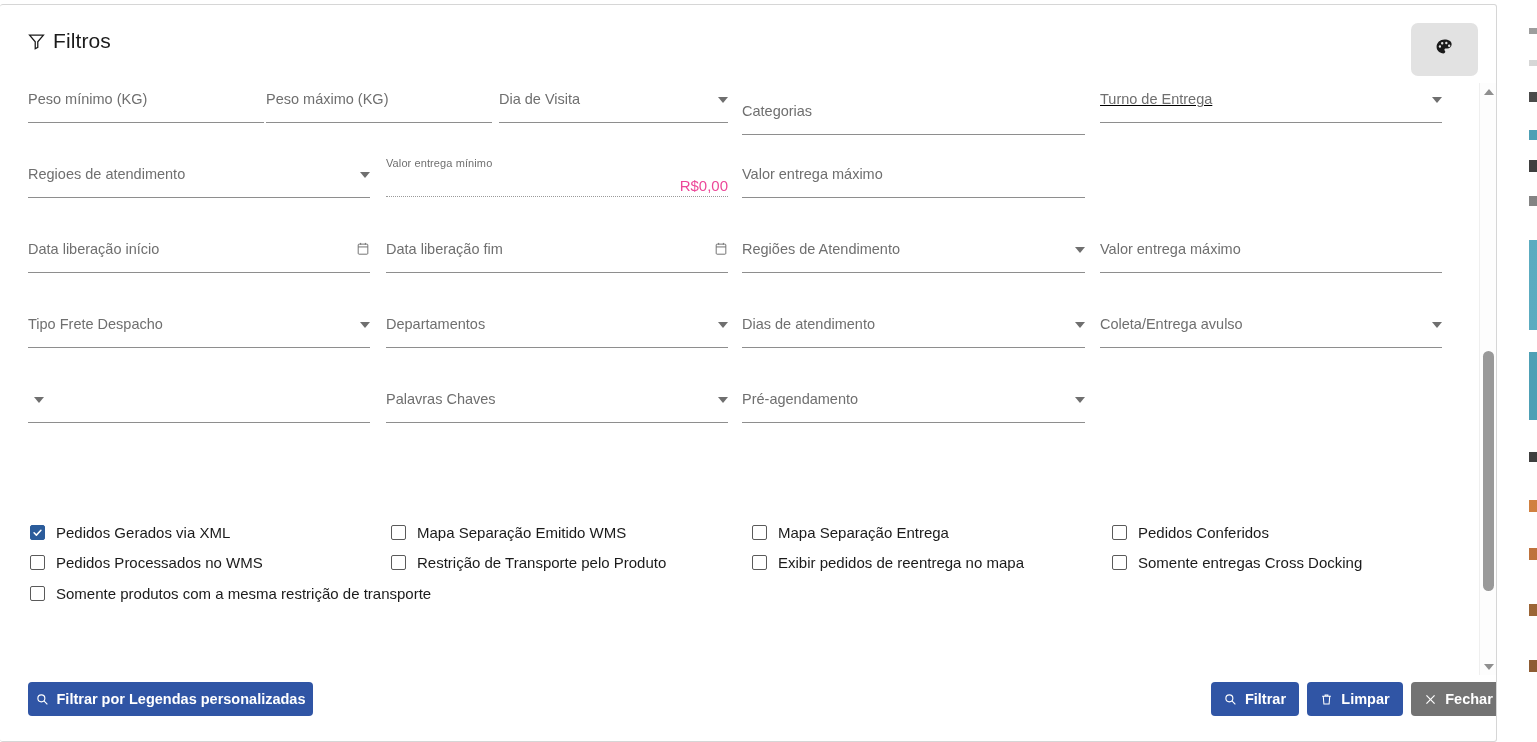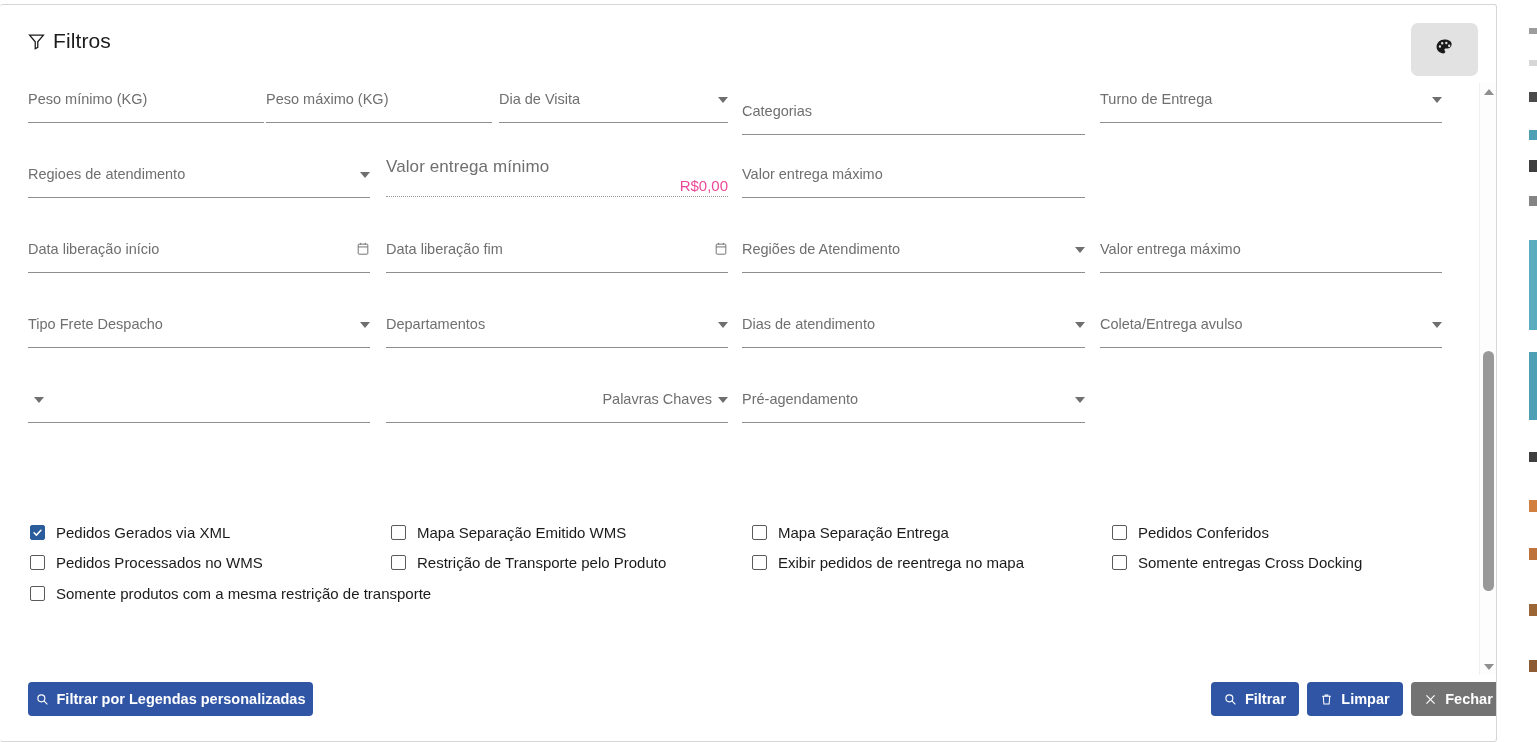--- a/index.html
+++ b/index.html
@@ -111,21 +111,21 @@
 
   
   #field-valor-min {
     position: absolute;
     left: 386px; top: 80px; width: 342px;
     height: 40px;
     border-bottom: 1.5px dotted #9a9a9a;
   }
   #field-valor-min .float-label {
     position: absolute; top: 0; left: 0;
-    font-size: 17px; color: #6f6f6f; letter-spacing: .1px;
+    font-size: 11px; color: #6f6f6f; letter-spacing: .1px;
   }
   #field-valor-min .money-val {
     position: absolute; right: 0; bottom: 2px;
     font-size: 15px; color: #ec4899;
   }
 
   
   #checks { position: absolute; left: 0; top: 0; width: 1455px; }
   .chk-item {
     position: absolute;
@@ -230,21 +230,21 @@
         <div class="field" style="left: 266px; top: 12px; width: 226px;">
           <span class="ph">Peso máximo (KG)</span>
         </div>
         <div class="field" style="left: 499px; top: 12px; width: 229px;">
           <span class="ph">Dia de Visita</span>
           <span class="caret"></span>
         </div>
         <div class="field" style="left: 742px; top: 24px; width: 343px;">
           <span class="ph">Categorias</span>
         </div>
-        <div class="field" style="left: 1100px; top: 12px; width: 342px;">
+        <div class="field" style="left: 1100px; top: 12px; width: 342px; text-decoration: underline;">
           <span class="ph">Turno de Entrega</span>
           <span class="caret"></span>
         </div>
         <div class="field" style="left: 28px; top: 87px; width: 342px;">
           <span class="ph">Regioes de atendimento</span>
           <span class="caret"></span>
         </div>
         <div class="field" style="left: 742px; top: 87px; width: 343px;">
           <span class="ph">Valor entrega máximo</span>
         </div>
@@ -289,21 +289,21 @@
           <span class="ph">Dias de atendimento</span>
           <span class="caret"></span>
         </div>
         <div class="field" style="left: 1100px; top: 237px; width: 342px;">
           <span class="ph">Coleta/Entrega avulso</span>
           <span class="caret"></span>
         </div>
         <div class="field" style="left: 28px; top: 312px; width: 342px;">
           <span class="caret"></span>
         </div>
-        <div class="field" style="left: 386px; top: 312px; width: 342px; text-align: right;">
+        <div class="field" style="left: 386px; top: 312px; width: 342px;">
           <span class="ph">Palavras Chaves</span>
           <span class="caret"></span>
         </div>
         <div class="field" style="left: 742px; top: 312px; width: 343px;">
           <span class="ph">Pré-agendamento</span>
           <span class="caret"></span>
         </div>
       </div>
 
     <div id="field-valor-min">

